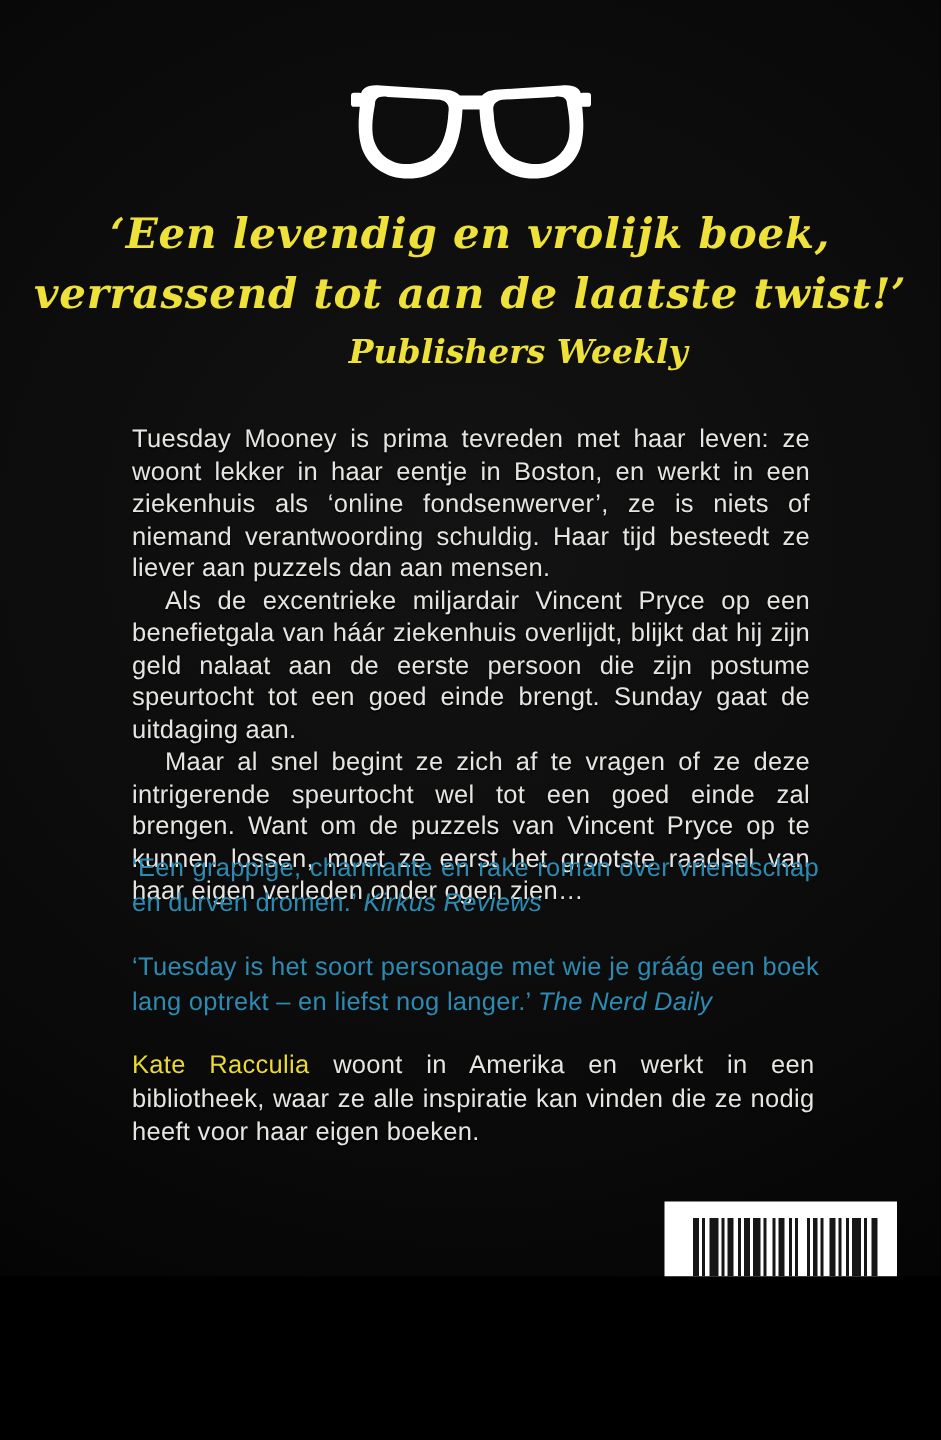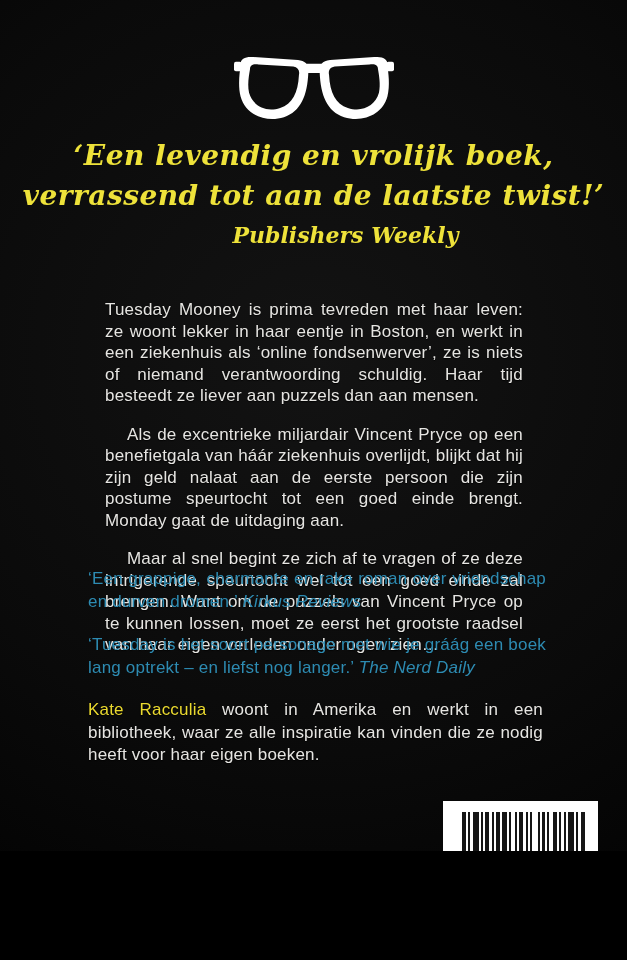--- a/index.html
+++ b/index.html
@@ -28,21 +28,21 @@
     font-family:"DejaVu Serif", serif;
     font-style:italic;font-weight:bold;
     font-size:22px;color:#eee23a;padding-left:32px;
   }
   .synopsis{
     position:absolute;left:88px;top:282px;width:452px;
     color:#e6e5e2;font-size:17px;line-height:21.5px;
     letter-spacing:0.2px;text-align:justify;
     text-shadow:0 1px 1px rgba(0,0,0,0.85);
   }
-  .synopsis p{margin:17px;}
+  .synopsis p{margin:0;}
   .synopsis p.indent{text-indent:22px;}
   .press{
     position:absolute;left:88px;width:458px;
     color:#2d8bb2;font-size:17px;line-height:23px;
     letter-spacing:0.2px;text-align:justify;
   }
   .press .src{font-style:italic;}
   .q1{top:567px;}
   .q2{top:633px;}
   .bio{
@@ -90,21 +90,21 @@
 
   <div class="top-quote">
     <div>‘Een levendig en vrolijk boek,</div>
     <div>verrassend tot aan de laatste twist!’</div>
   </div>
 
   <div class="pw">Publishers Weekly</div>
 
   <div class="synopsis">
     <p>Tuesday Mooney is prima tevreden met haar leven: ze woont lekker in haar eentje in Boston, en werkt in een ziekenhuis als ‘online fondsenwerver’, ze is niets of niemand verantwoording schuldig. Haar tijd besteedt ze liever aan puzzels dan aan mensen.</p>
-    <p class="indent">Als de excentrieke miljardair Vincent Pryce op een benefietgala van háár ziekenhuis overlijdt, blijkt dat hij zijn geld nalaat aan de eerste persoon die zijn postume speurtocht tot een goed einde brengt. Monday gaat de uitdaging aan.</p>
+    <p class="indent">Als de excentrieke miljardair Vincent Pryce op een benefietgala van háár ziekenhuis overlijdt, blijkt dat hij zijn geld nalaat aan de eerste persoon die zijn postume speurtocht tot een goed einde brengt. Sunday gaat de uitdaging aan.</p>
     <p class="indent">Maar al snel begint ze zich af te vragen of ze deze intrigerende speurtocht wel tot een goed einde zal brengen. Want om de puzzels van Vincent Pryce op te kunnen lossen, moet ze eerst het grootste raadsel van haar eigen verleden onder ogen zien…</p>
   </div>
 
   <div class="press q1">
     <span>‘Een grappige, charmante en rake roman over vriendschap en durven dromen.’ </span><span class="src">Kirkus Reviews</span>
   </div>
 
   <div class="press q2">
     <span>‘Tuesday is het soort personage met wie je gráág een boek lang optrekt – en liefst nog langer.’ </span><span class="src">The Nerd Daily</span>
   </div>

